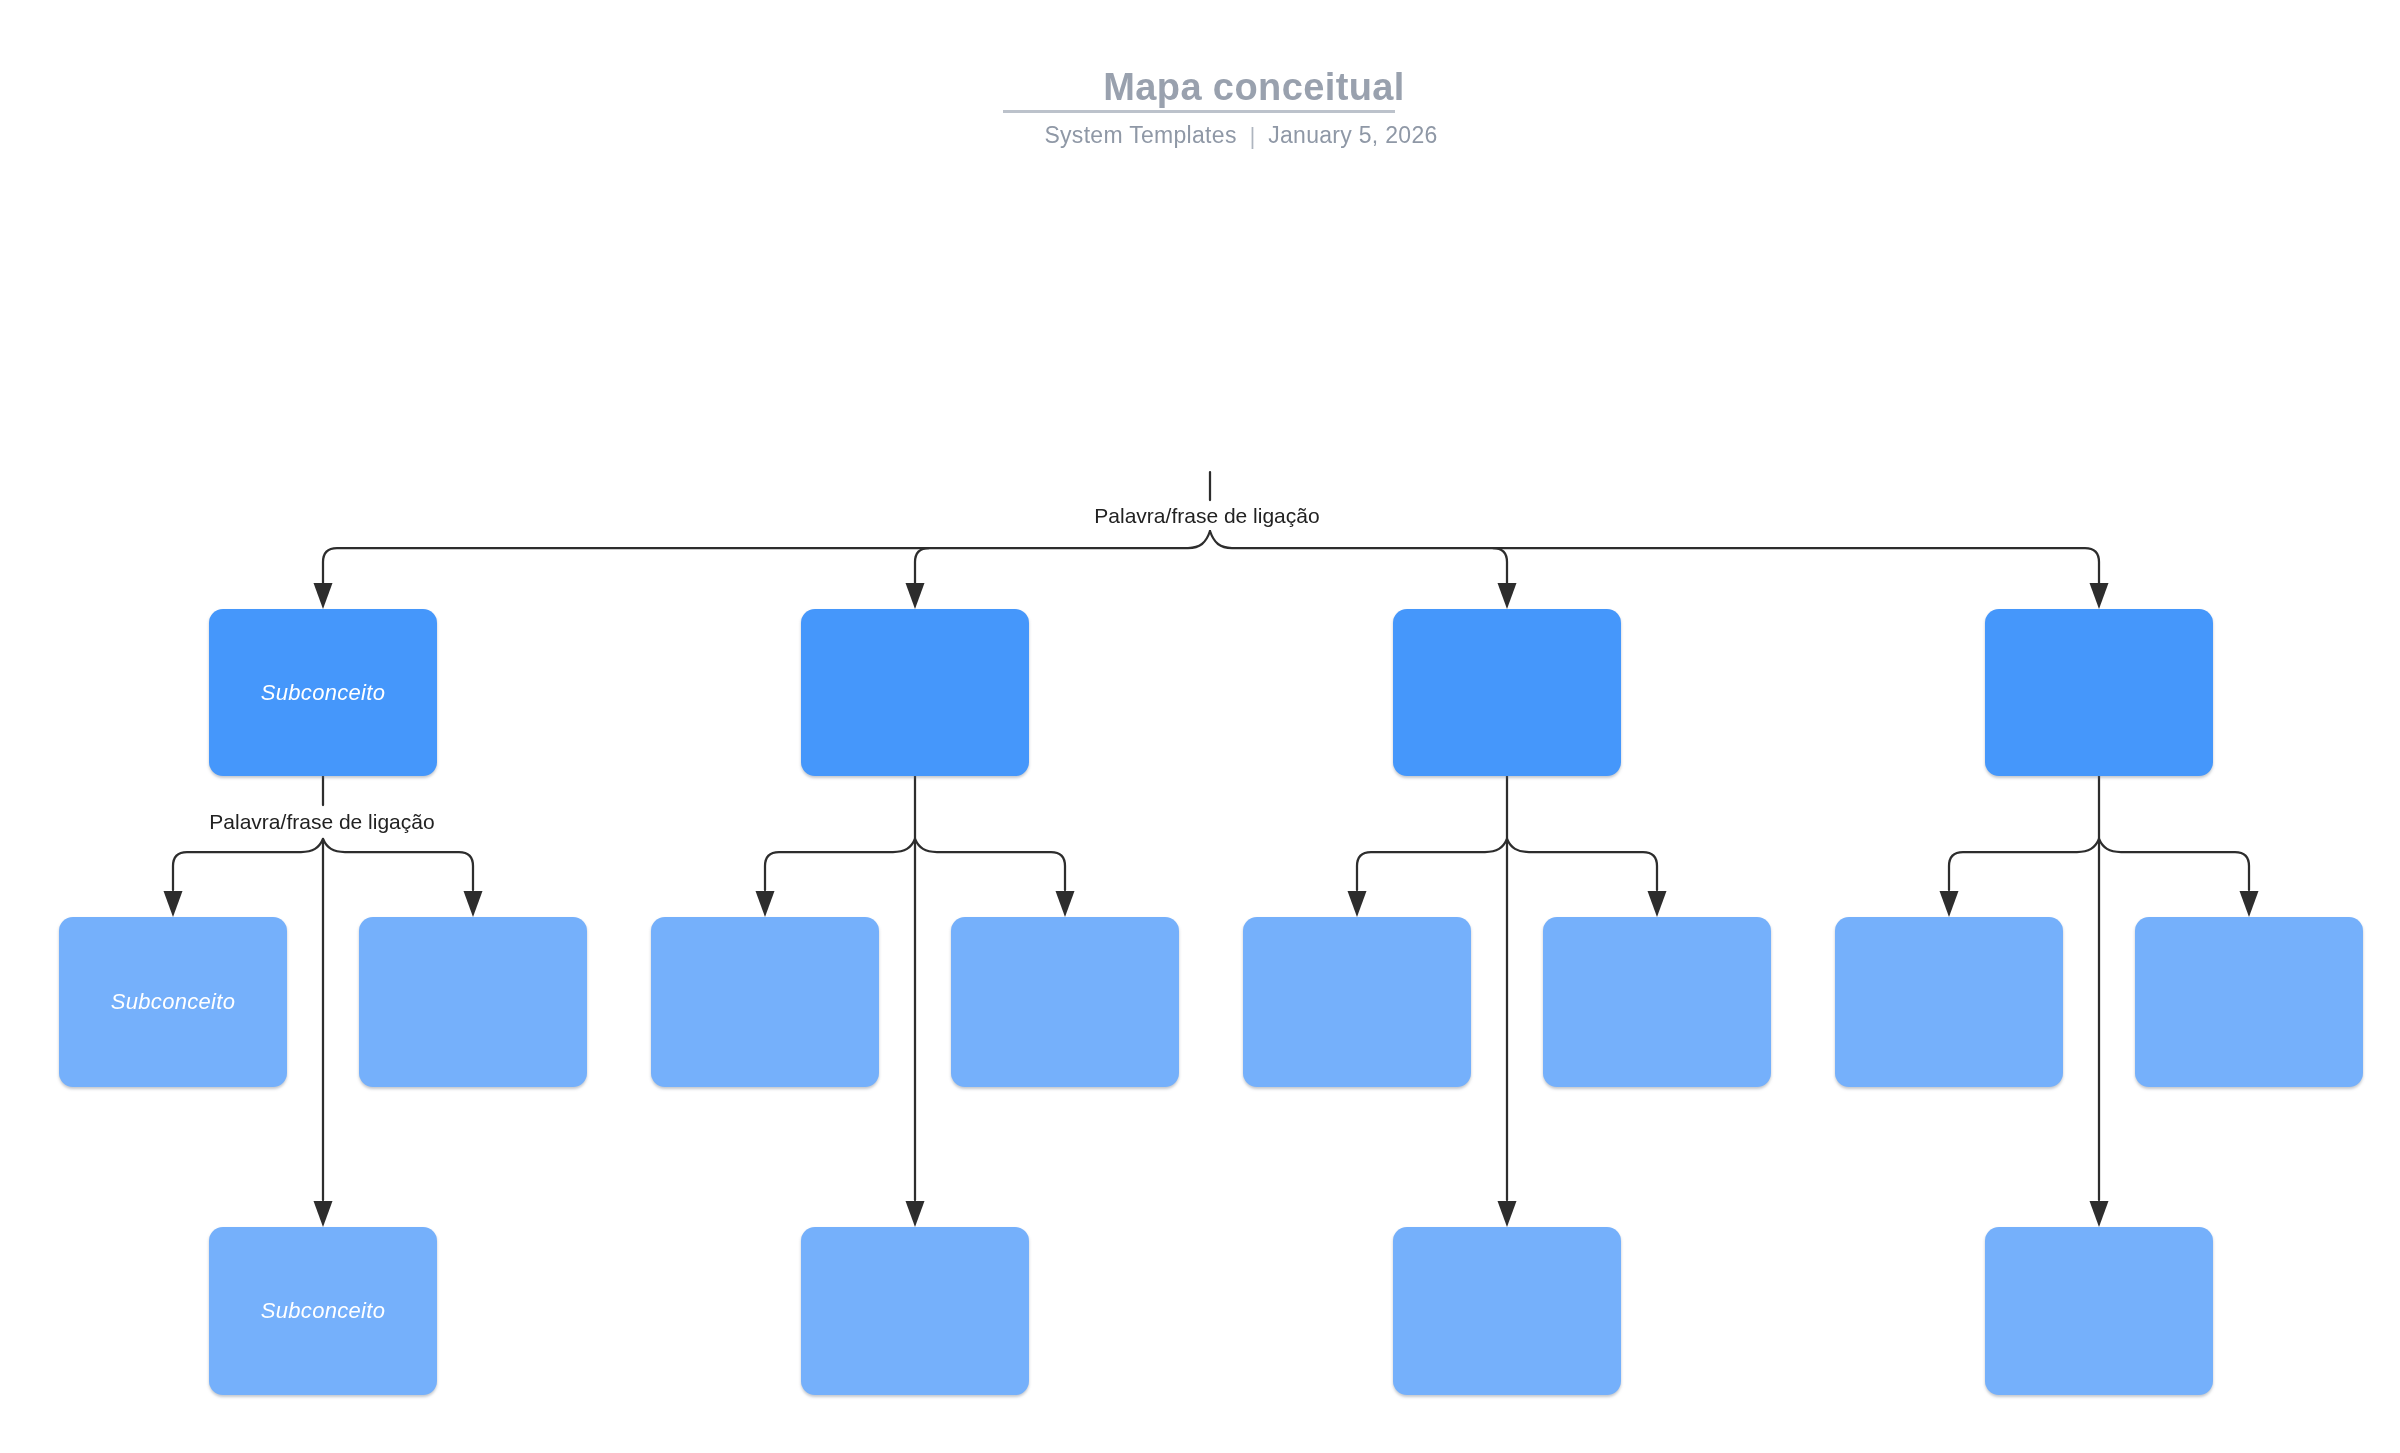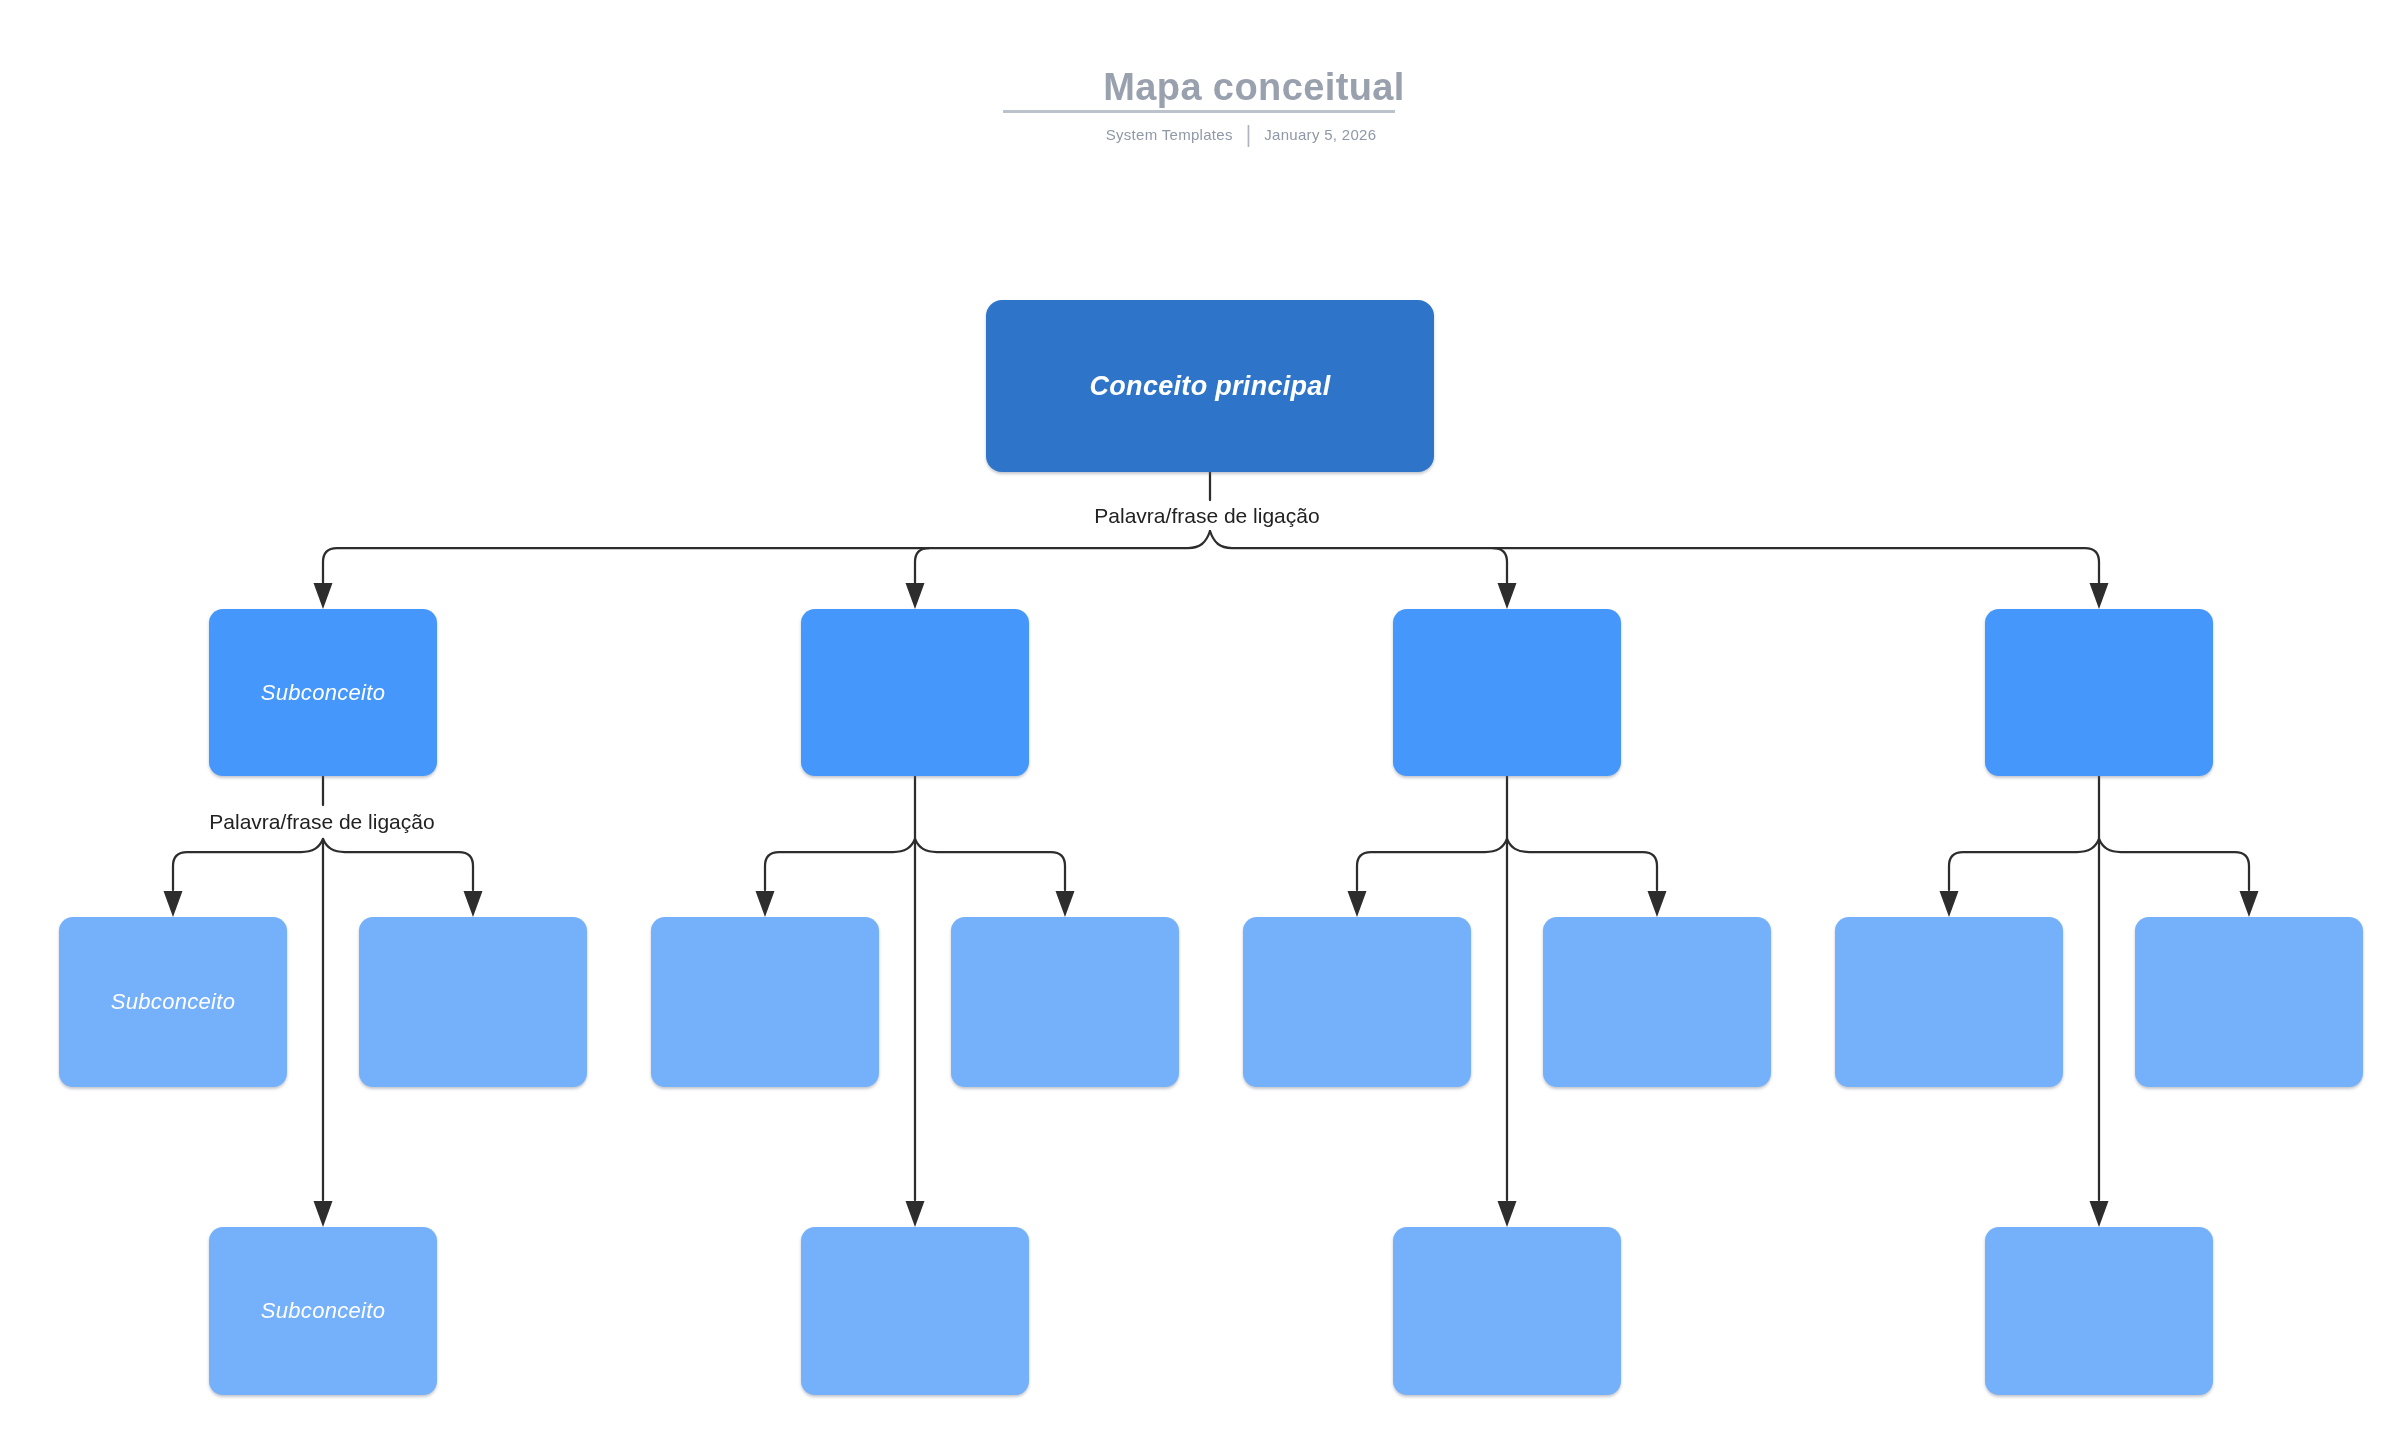--- a/index.html
+++ b/index.html
@@ -11,21 +11,21 @@
   html,body{width:2400px;height:1453px;overflow:hidden}
   body{font-family:"Liberation Sans","DejaVu Sans",sans-serif;background:var(--background,#fff)}
   #canvas{position:relative;width:2400px;height:1453px;background:var(--background,#fff)}
 
   
   .title{position:absolute;left:1254px;top:66px;transform:translateX(-50%);
     font-size:38px;font-weight:700;letter-spacing:.4px;color:var(--title);white-space:nowrap}
   .title-underline{position:absolute;left:1003px;top:110px;width:392px;height:3px;background:var(--underline)}
   .subtitle{position:absolute;left:1241px;top:122px;transform:translateX(-50%);
     display:flex;align-items:center;gap:13px;white-space:nowrap}
-  .subtitle .part{font-size:15px;color:var(--subtitle);letter-spacing:.3px}
+  .subtitle .part{font-size:23px;color:var(--subtitle);letter-spacing:.3px}
   .subtitle .sep{font-size:21px;font-weight:300;color:#AEB5BF;transform:scaleY(1.15)}
 
   
   #wires{position:absolute;left:0;top:0;width:2400px;height:1453px}
   .cpath{stroke:var(--connector,#2d2d2d);stroke-width:2.25;fill:none;stroke-linecap:round}
   .ahead{fill:var(--connector,#2d2d2d);stroke:none}
 
   
   .node{position:absolute;display:flex;align-items:center;justify-content:center;
     text-align:center;color:var(--node-text,#fff);font-style:italic;letter-spacing:.3px;
@@ -92,21 +92,20 @@
     <path class="cpath" d="M2099 839 C2095 848 2089 852 2077 852 L1963 852 Q1949 852 1949 866 V890"></path>
     <path class="cpath" d="M2099 839 C2103 848 2109 852 2121 852 L2235 852 Q2249 852 2249 866 V890"></path>
     <polygon class="ahead" points="1949,917 1939.5,891 1958.5,891"></polygon>
     <polygon class="ahead" points="2249,917 2239.5,891 2258.5,891"></polygon>
     <polygon class="ahead" points="2099,1227 2089.5,1201 2108.5,1201"></polygon>
   </svg>
 
   <div class="link-label" style="left:1207px;top:516px">Palavra/frase de ligação</div>
   <div class="link-label" style="left:322px;top:822px">Palavra/frase de ligação</div>
 
-  <div class="node node-root" style="left:986px;top:300px">Conceito principal</div>
 
   <div class="node node-l2" style="left:209px;top:609px">Subconceito</div>
   <div class="node node-l2" style="left:801px;top:609px"></div>
   <div class="node node-l2" style="left:1393px;top:609px"></div>
   <div class="node node-l2" style="left:1985px;top:609px"></div>
 
   <div class="node node-l3" style="left:59px;top:917px">Subconceito</div>
   <div class="node node-l3" style="left:359px;top:917px"></div>
   <div class="node node-l3" style="left:651px;top:917px"></div>
   <div class="node node-l3" style="left:951px;top:917px"></div>

